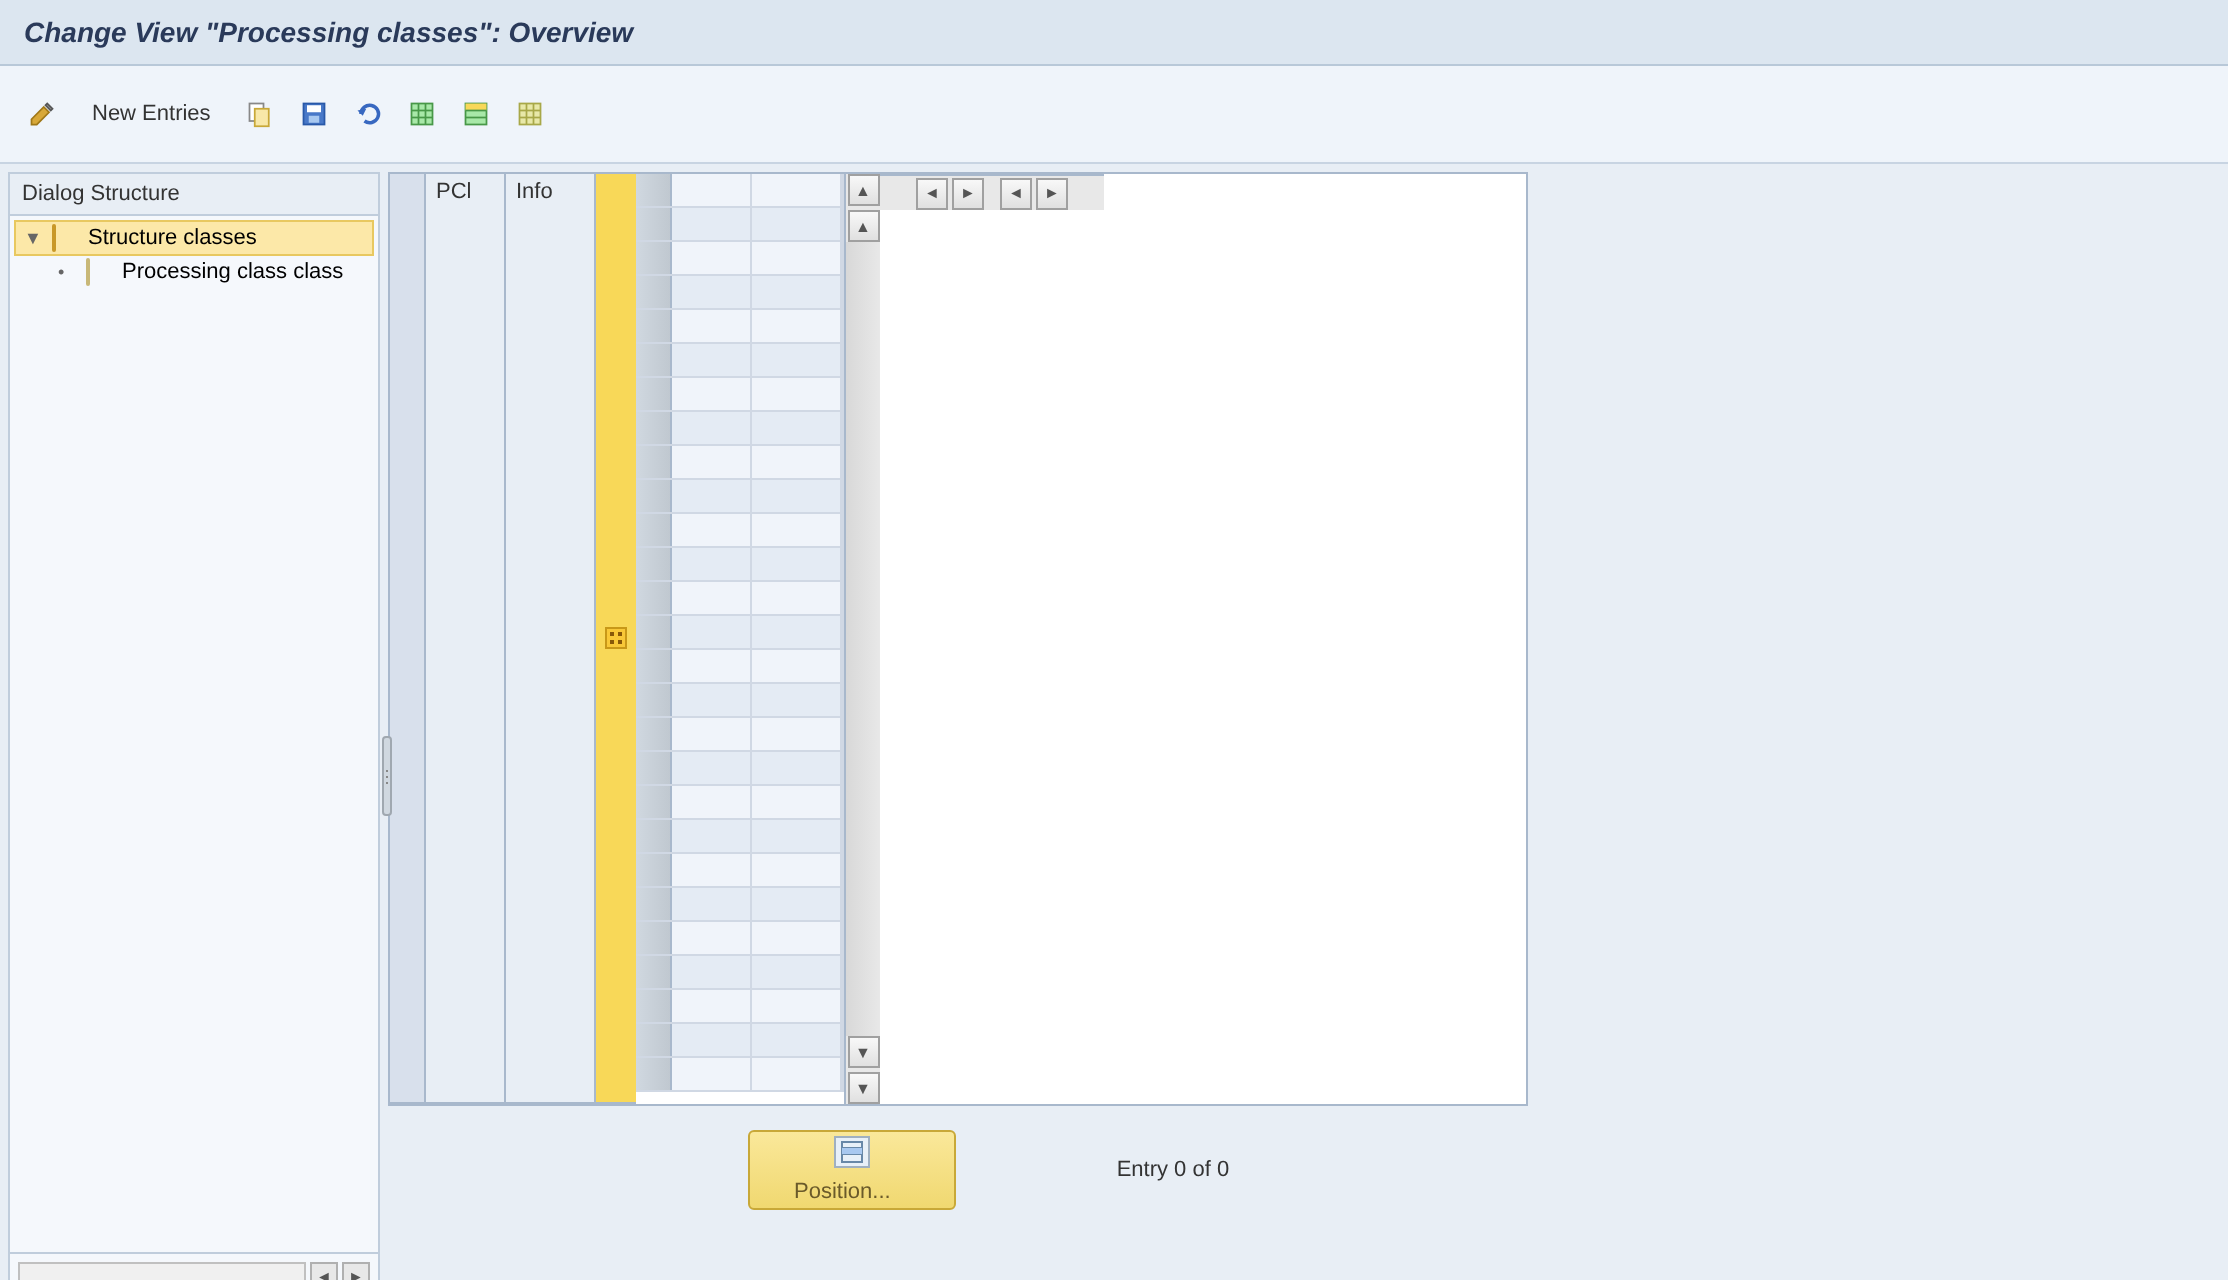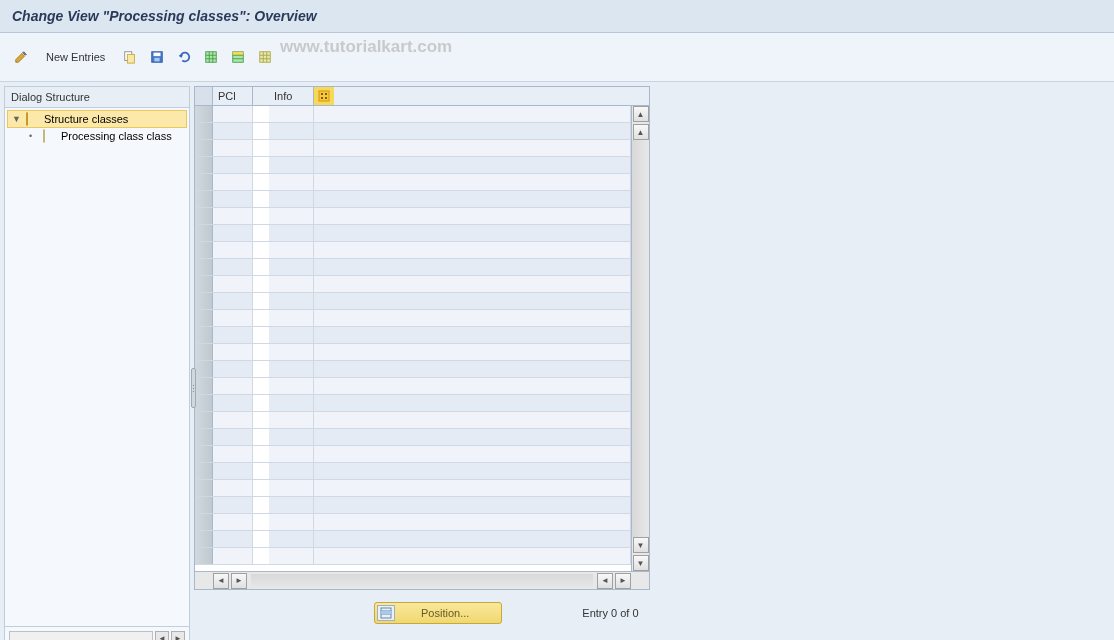--- a/index.html
+++ b/index.html
@@ -157,45 +157,45 @@
       cursor: pointer;
       color: #555;
     }
     .content-area {
       flex: 1;
       display: flex;
       flex-direction: column;
       position: relative;
     }
     .table-container {
-      width: 456px;
+      width: 570px;
       border: 1px solid #a8b8cc;
       background: #fff;
       display: flex;
-      flex-direction: column;
+      flex-direction: row;
     }
     .table-header {
       display: flex;
       background: #e8eef5;
       border-bottom: 1px solid #a8b8cc;
     }
     .row-selector-header {
       width: 18px;
       background: #d8e0ec;
       border-right: 1px solid #a8b8cc;
     }
     .col-header {
       padding: 3px 5px;
       font-size: 11px;
       color: #333;
       border-right: 1px solid #a8b8cc;
       background: #e8eef5;
     }
     .col-pcl { width: 40px; }
-    .col-info { width: 45px; margin-left: 16px; }
+    .col-info { width: 45px; }
     .col-desc { flex: 1; }
     .col-config {
       width: 20px;
       background: #f8d858;
       display: flex;
       align-items: center;
       justify-content: center;
     }
     .table-body {
       display: flex;
@@ -285,20 +285,21 @@
     }
     .position-btn {
       display: inline-flex;
       align-items: center;
       background: linear-gradient(#fae89a, #f0d870);
       border: 1px solid #c8a838;
       border-radius: 3px;
       padding: 2px 2px;
       cursor: pointer;
       gap: 6px;
+      flex-direction: column;
     }
     .position-icon-box {
       width: 18px;
       height: 16px;
       background: #e8f0f8;
       border: 1px solid #a0b0c0;
       display: flex;
       align-items: center;
       justify-content: center;
     }
@@ -382,21 +383,20 @@
   </button>
   <button class="toolbar-btn" title="Deselect All">
     <svg class="icon-svg" viewBox="0 0 16 16">
         <rect x="2" y="2" width="12" height="12" fill="#e8e8a8" stroke="#a8a848"></rect>
         <line x1="2" y1="6" x2="14" y2="6" stroke="#a8a848"></line>
         <line x1="2" y1="10" x2="14" y2="10" stroke="#a8a848"></line>
         <line x1="6" y1="2" x2="6" y2="14" stroke="#a8a848"></line>
         <line x1="10" y1="2" x2="10" y2="14" stroke="#a8a848"></line>
       </svg>
   </button>
-  <div class="watermark">www.tutorialkart.com</div>
 </div>
 
 <div class="main-area">
   <div class="sidebar">
     <div class="sidebar-header">Dialog Structure</div>
     <div class="tree">
       <div class="tree-item selected">
         <span class="tree-toggle">▼</span>
         <span class="folder-icon"><span class="folder-open"></span></span>
         <span>Structure classes</span>

